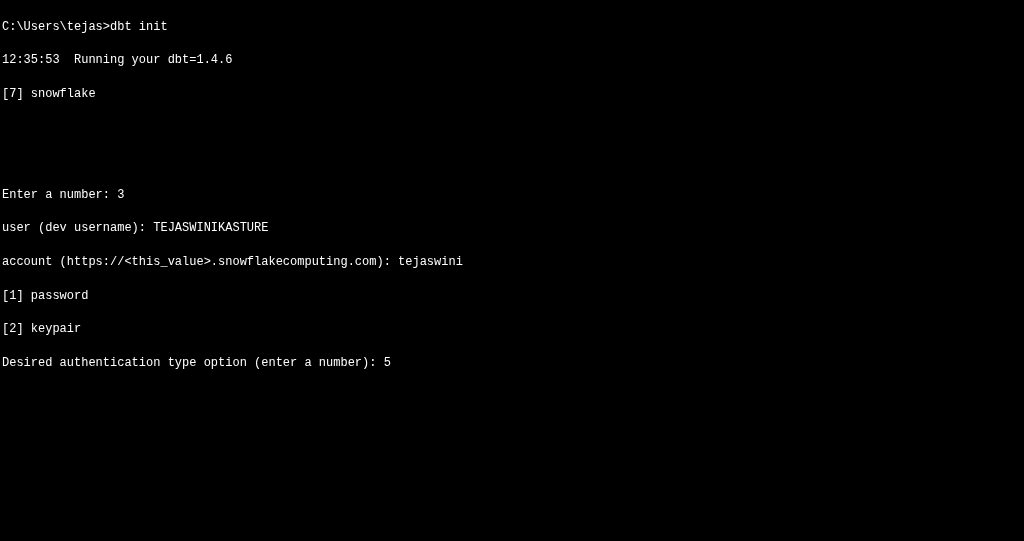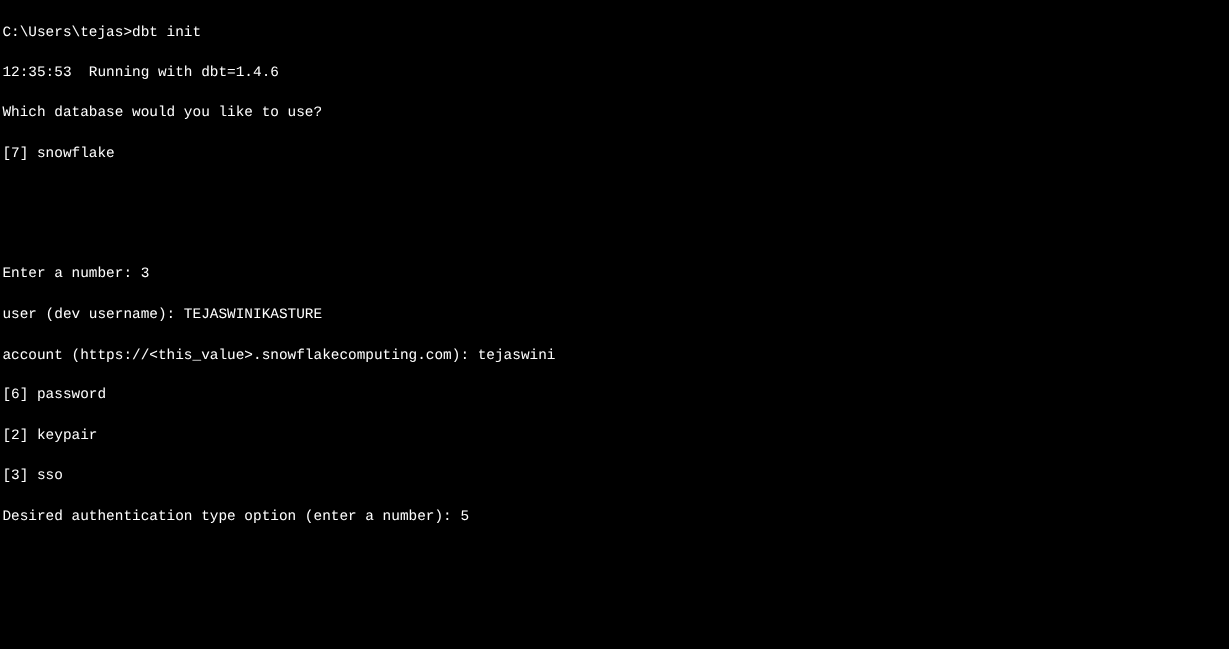--- a/index.html
+++ b/index.html
@@ -20,31 +20,29 @@
     }
     .line {
       display: block;
     }
   </style>
 </head>
 <body>
 
 <div class="terminal">
 <span class="line">C:\Users\tejas&gt;dbt init</span>
-<span class="line">12:35:53  Running with dbt=1.4.6</span>
-<span class="line">Which database would you like to use?</span>
+<span class="line">12:35:53  Running your dbt=1.4.6</span>
 <span class="line">[7] snowflake</span>
 <span class="line">&nbsp;</span>
 <span class="line">&nbsp;</span>
 <span class="line">Enter a number: 3</span>
 <span class="line">user (dev username): TEJASWINIKASTURE</span>
 <span class="line">account (https://&lt;this_value&gt;.snowflakecomputing.com): tejaswini</span>
-<span class="line">[6] password</span>
+<span class="line">[1] password</span>
 <span class="line">[2] keypair</span>
-<span class="line">[3] sso</span>
 <span class="line">Desired authentication type option (enter a number): 5</span>
 
 
 
 
 
 
 
 
 

